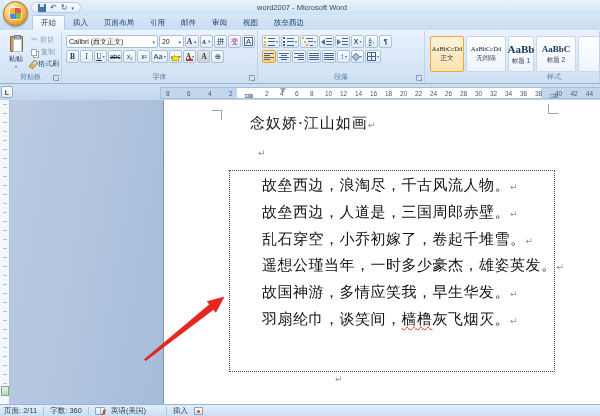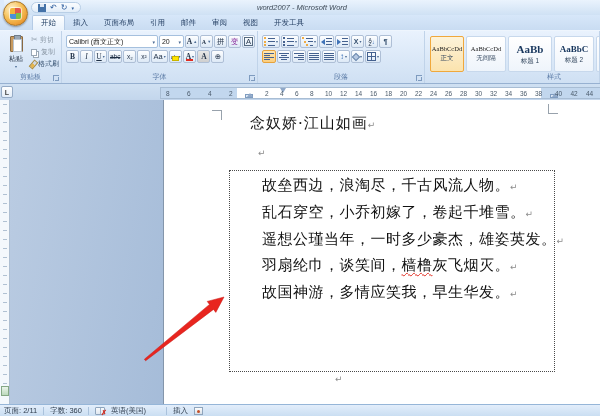--- a/index.html
+++ b/index.html
@@ -2,21 +2,21 @@
 <html><head>
 <meta charset="utf-8">
 <style>
   * { margin:0; padding:0; box-sizing:border-box; }
   html,body { width:600px; height:416px; }
   body { font-family:"Liberation Sans", sans-serif; overflow:hidden; background:#fff; }
   .window { position:relative; width:600px; height:416px; overflow:hidden; background:#dceafb; }
 
   
   .titlebar { position:absolute; top:0; left:4px; right:0; height:15px;
-    background:linear-gradient(#eaf3fd,#cfe1f4);font-style:italic; }
+    background:linear-gradient(#eaf3fd,#cfe1f4); }
   .win-title { position:absolute; top:3px; left:0; right:0; text-align:center;
     font-size:7.5px; color:#3e4a57; }
   .office-btn { position:absolute; top:1px; left:3px; width:25px; height:25px; z-index:30;
     border-radius:50%; border:1px solid #a8762a;
     background:radial-gradient(circle at 35% 30%, #fff3cf, #f6c25a 45%, #e9932c 80%);
     display:flex; align-items:center; justify-content:center;
     box-shadow:0 1px 2px rgba(0,0,0,.35); cursor:pointer; }
   .office-logo { width:11px; height:11px; border-radius:2px;
     background:conic-gradient(#e2574c 0 90deg,#7ebf44 90deg 180deg,#4a90d9 180deg 270deg,#f2b53a 270deg);
     box-shadow:0 0 0 1px rgba(255,255,255,.6); }
@@ -192,21 +192,21 @@
   </div>
 
   <div class="tabrow">
     <span class="tab active">开始</span>
     <span class="tab">插入</span>
     <span class="tab">页面布局</span>
     <span class="tab">引用</span>
     <span class="tab">邮件</span>
     <span class="tab">审阅</span>
     <span class="tab">视图</span>
-    <span class="tab">开发工具</span>
+    <span class="tab">故垒西边</span>
   </div>
 
   <div class="ribbon">
 
     <div class="rgroup g-clip">
       <div class="paste-btn">
         <span class="clipboard-ic"></span>
         <span class="lbl">粘贴</span>
         <span style="font-size:4px;color:#4a6a94">▾</span>
       </div>
@@ -415,21 +415,21 @@
     <div class="rgroup g-styles">
       <div class="chips">
         <div class="chip selected" style="width:34px">
           <span class="prev">AaBbCcDd</span>
           <span class="cname">正文</span>
         </div>
         <div class="chip" style="width:40px">
           <span class="prev">AaBbCcDd</span>
           <span class="cname">无间隔</span>
         </div>
-        <div class="chip" style="width:44px">
+        <div class="chip" style="width:26px">
           <span class="prev h1">AaBb</span>
           <span class="cname">标题 1</span>
         </div>
         <div class="chip" style="width:40px">
           <span class="prev h2">AaBbC</span>
           <span class="cname">标题 2</span>
         </div>
         <div class="chip" style="width:44px">
           
           
@@ -483,24 +483,25 @@
     <span class="vr-bottom"></span>
     <div class="page"></div>
     <span class="crop tl"></span>
     <span class="crop tr"></span>
 
     <div class="doc-title"><span>念奴娇·江山如画</span><span class="pmark">↵</span></div>
     <span class="pmark empty-mark">↵</span>
 
     <div class="poem-box">
       <div class="pline"><span>故垒西边，浪淘尽，千古风流人物。</span><span class="pmark">↵</span></div>
+      <div class="pline"><span>故垒西边，人道是，三国周郎赤壁。</span><span class="pmark">↵</span></div>
       <div class="pline"><span>乱石穿空，小乔初嫁了，卷起千堆雪。</span><span class="pmark">↵</span></div>
       <div class="pline"><span>遥想公瑾当年，一时多少豪杰，雄姿英发。</span><span class="pmark">↵</span></div>
+      <div class="pline"><span>故国神游，多情应笑我，早生华发。</span><span class="pmark">↵</span></div>
       <div class="pline"><span>羽扇纶巾，谈笑间，</span><span class="sqg">樯橹</span><span>灰飞烟灭。</span><span class="pmark">↵</span></div>
-      <div class="pline"><span>故国神游，多情应笑我，早生华发。</span><span class="pmark">↵</span></div>
     </div>
     <span class="pmark end-mark">↵</span>
 
     <svg class="arrow-svg" viewBox="0 0 600 304">
       <polygon points="144.4,259.2 209.5,204.4 207.2,201.4 224,197 215.8,212.4 213.5,209.4 145.6,260.8" fill="#e8251f" stroke="#c81712" stroke-width="0.5"></polygon>
     </svg>
   </div>
 
   <div class="statusbar">
     <span class="sb-item">页面: 2/11</span>

